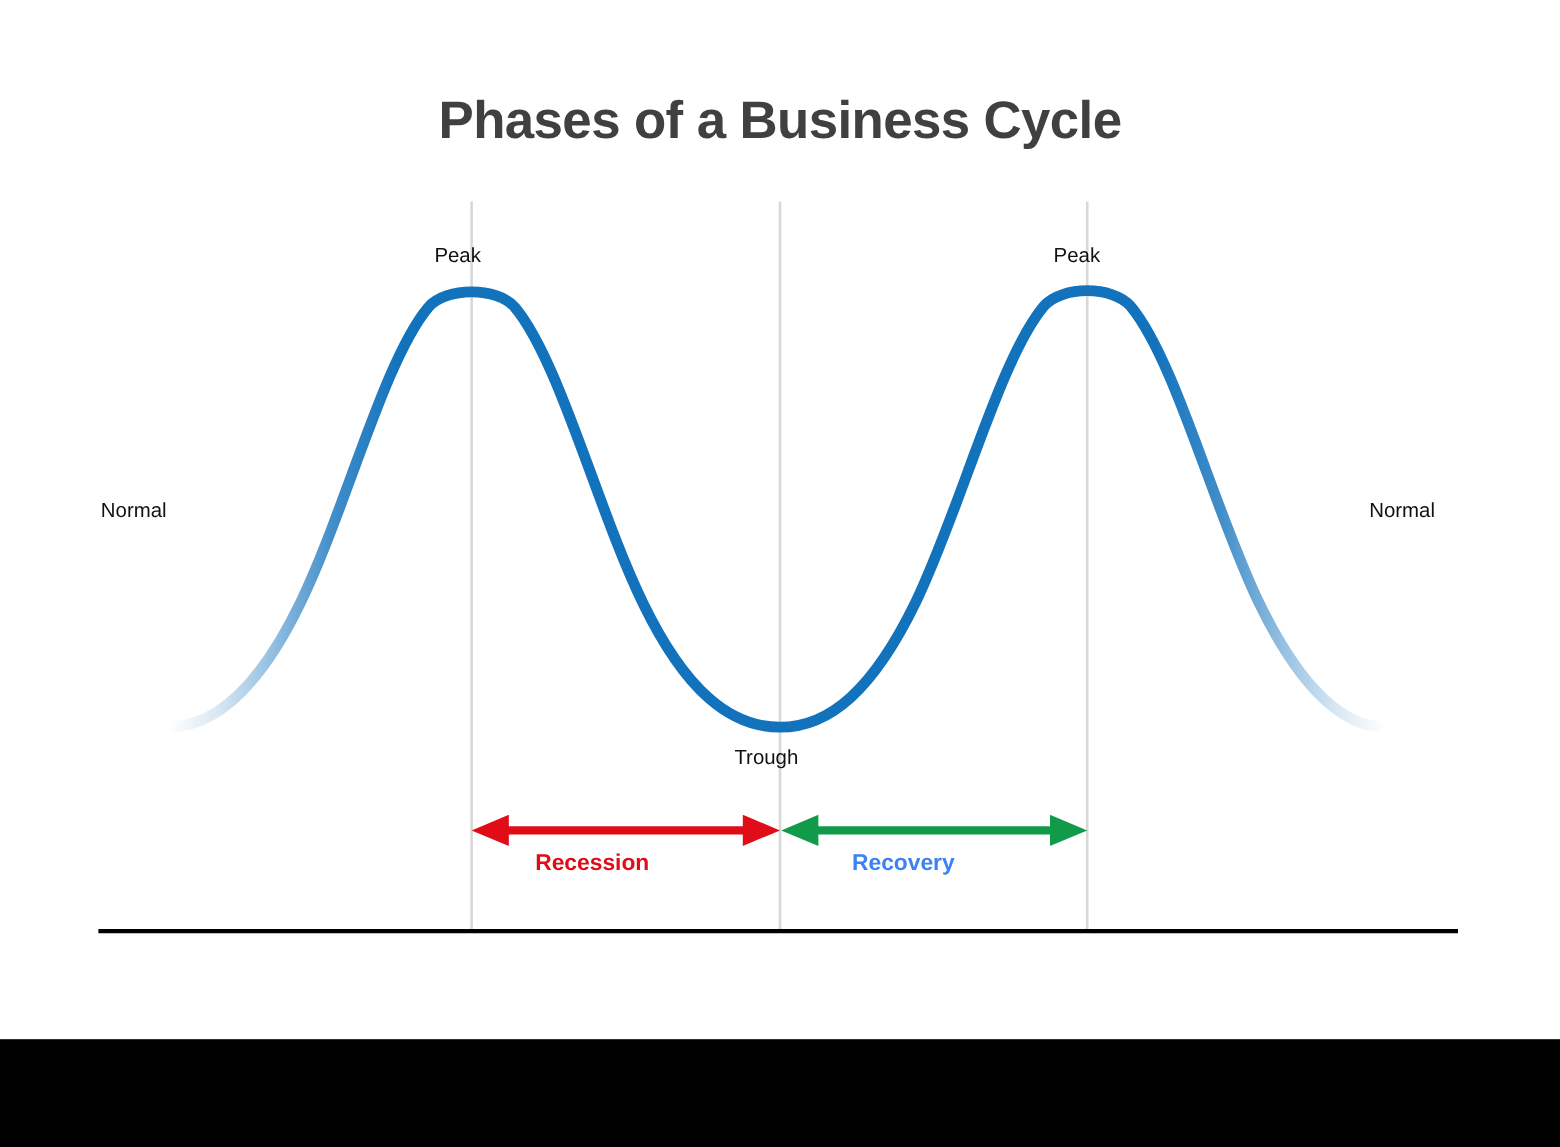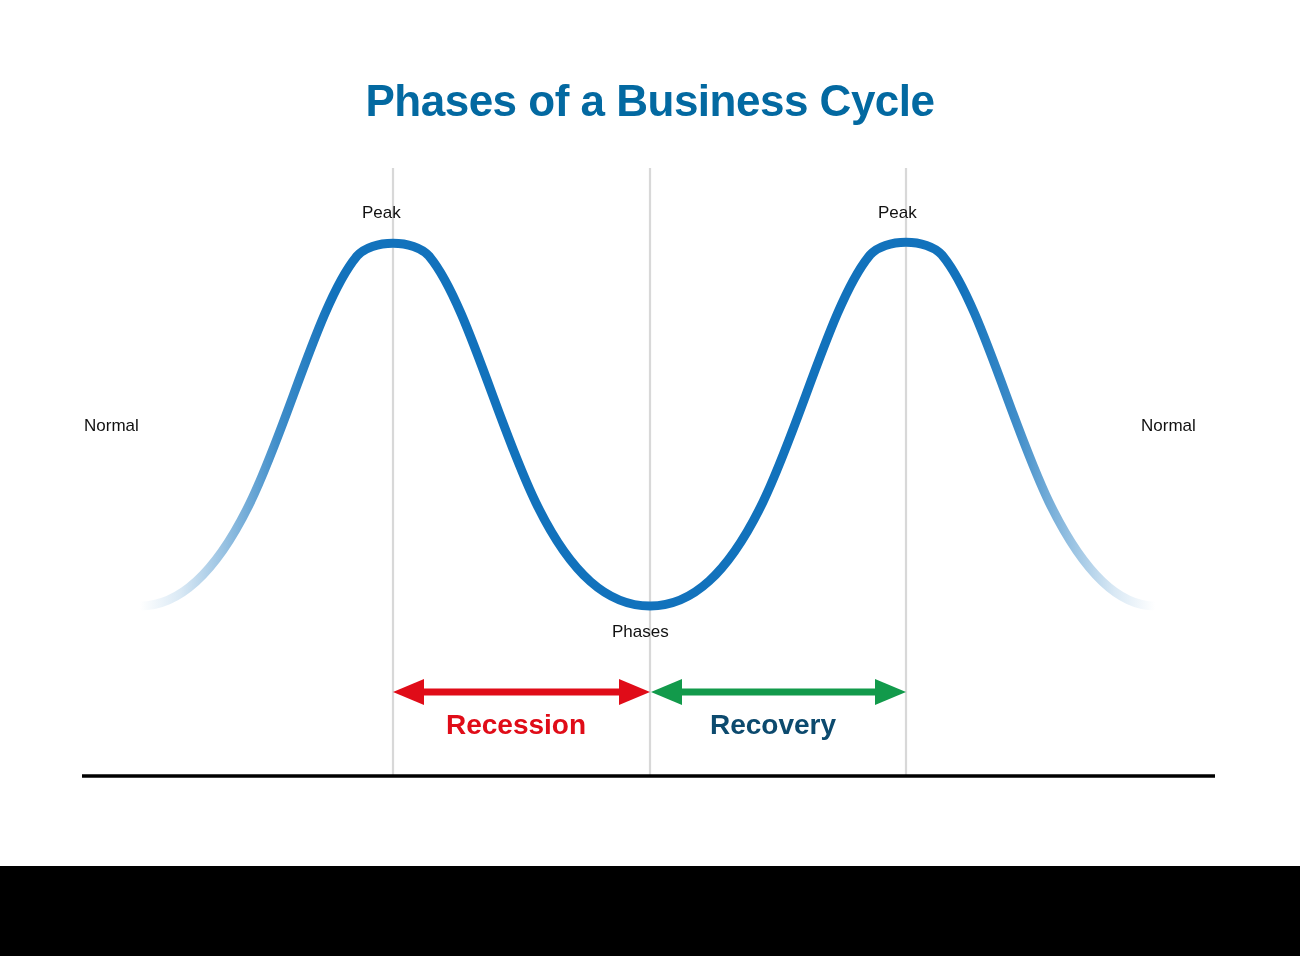--- a/index.html
+++ b/index.html
@@ -30,47 +30,47 @@
     background: #ffffff;
   }
   #chart-title {
     position: absolute;
     left: 0;
     top: 76px;
     width: 1300px;
     text-align: center;
     font-size: 44px;
     font-weight: bold;
-    color: #0369a1;
+    color: #404040;
     letter-spacing: -0.5px;
     white-space: nowrap;
   }
   #plot-svg {
     position: absolute;
     left: 0; top: 0;
   }
   .axis-label {
     position: absolute;
     font-size: 17px;
     color: #111111;
     white-space: nowrap;
   }
   .phase-label {
     position: absolute;
-    font-size: 28px;
+    font-size: 19px;
     font-weight: bold;
     white-space: nowrap;
   }
   #label-peak-left  { left: 362px; top: 203px; }
   #label-peak-right { left: 878px; top: 203px; }
   #label-normal-left  { left: 84px;  top: 416px; }
   #label-normal-right { left: 1141px; top: 416px; }
   #label-trough { left: 612px; top: 622px; }
   #label-recession { left: 446px; top: 709px; color: #E00C18; }
-  #label-recovery  { left: 710px; top: 709px; color: #0c4a6e; text-align: center; }
+  #label-recovery  { left: 710px; top: 709px; color: #3b82f6; text-align: center; }
 
   
   #footer-bar {
     position: absolute;
     left: 0;
     top: 866px;
     width: 1300px;
     height: 90px;
     background: #000000;
   }
@@ -145,21 +145,21 @@
     </svg>
 
     <div class="axis-label" id="label-peak-left">Peak</div>
 
     <div class="axis-label" id="label-peak-right">Peak</div>
 
     <div class="axis-label" id="label-normal-left">Normal</div>
 
     <div class="axis-label" id="label-normal-right">Normal</div>
 
-    <div class="axis-label" id="label-trough">Phases</div>
+    <div class="axis-label" id="label-trough">Trough</div>
 
     <div class="phase-label" id="label-recession">Recession</div>
 
     <div class="phase-label" id="label-recovery">Recovery</div>
   </div>
 
   <div id="footer-bar">
     
     
     

